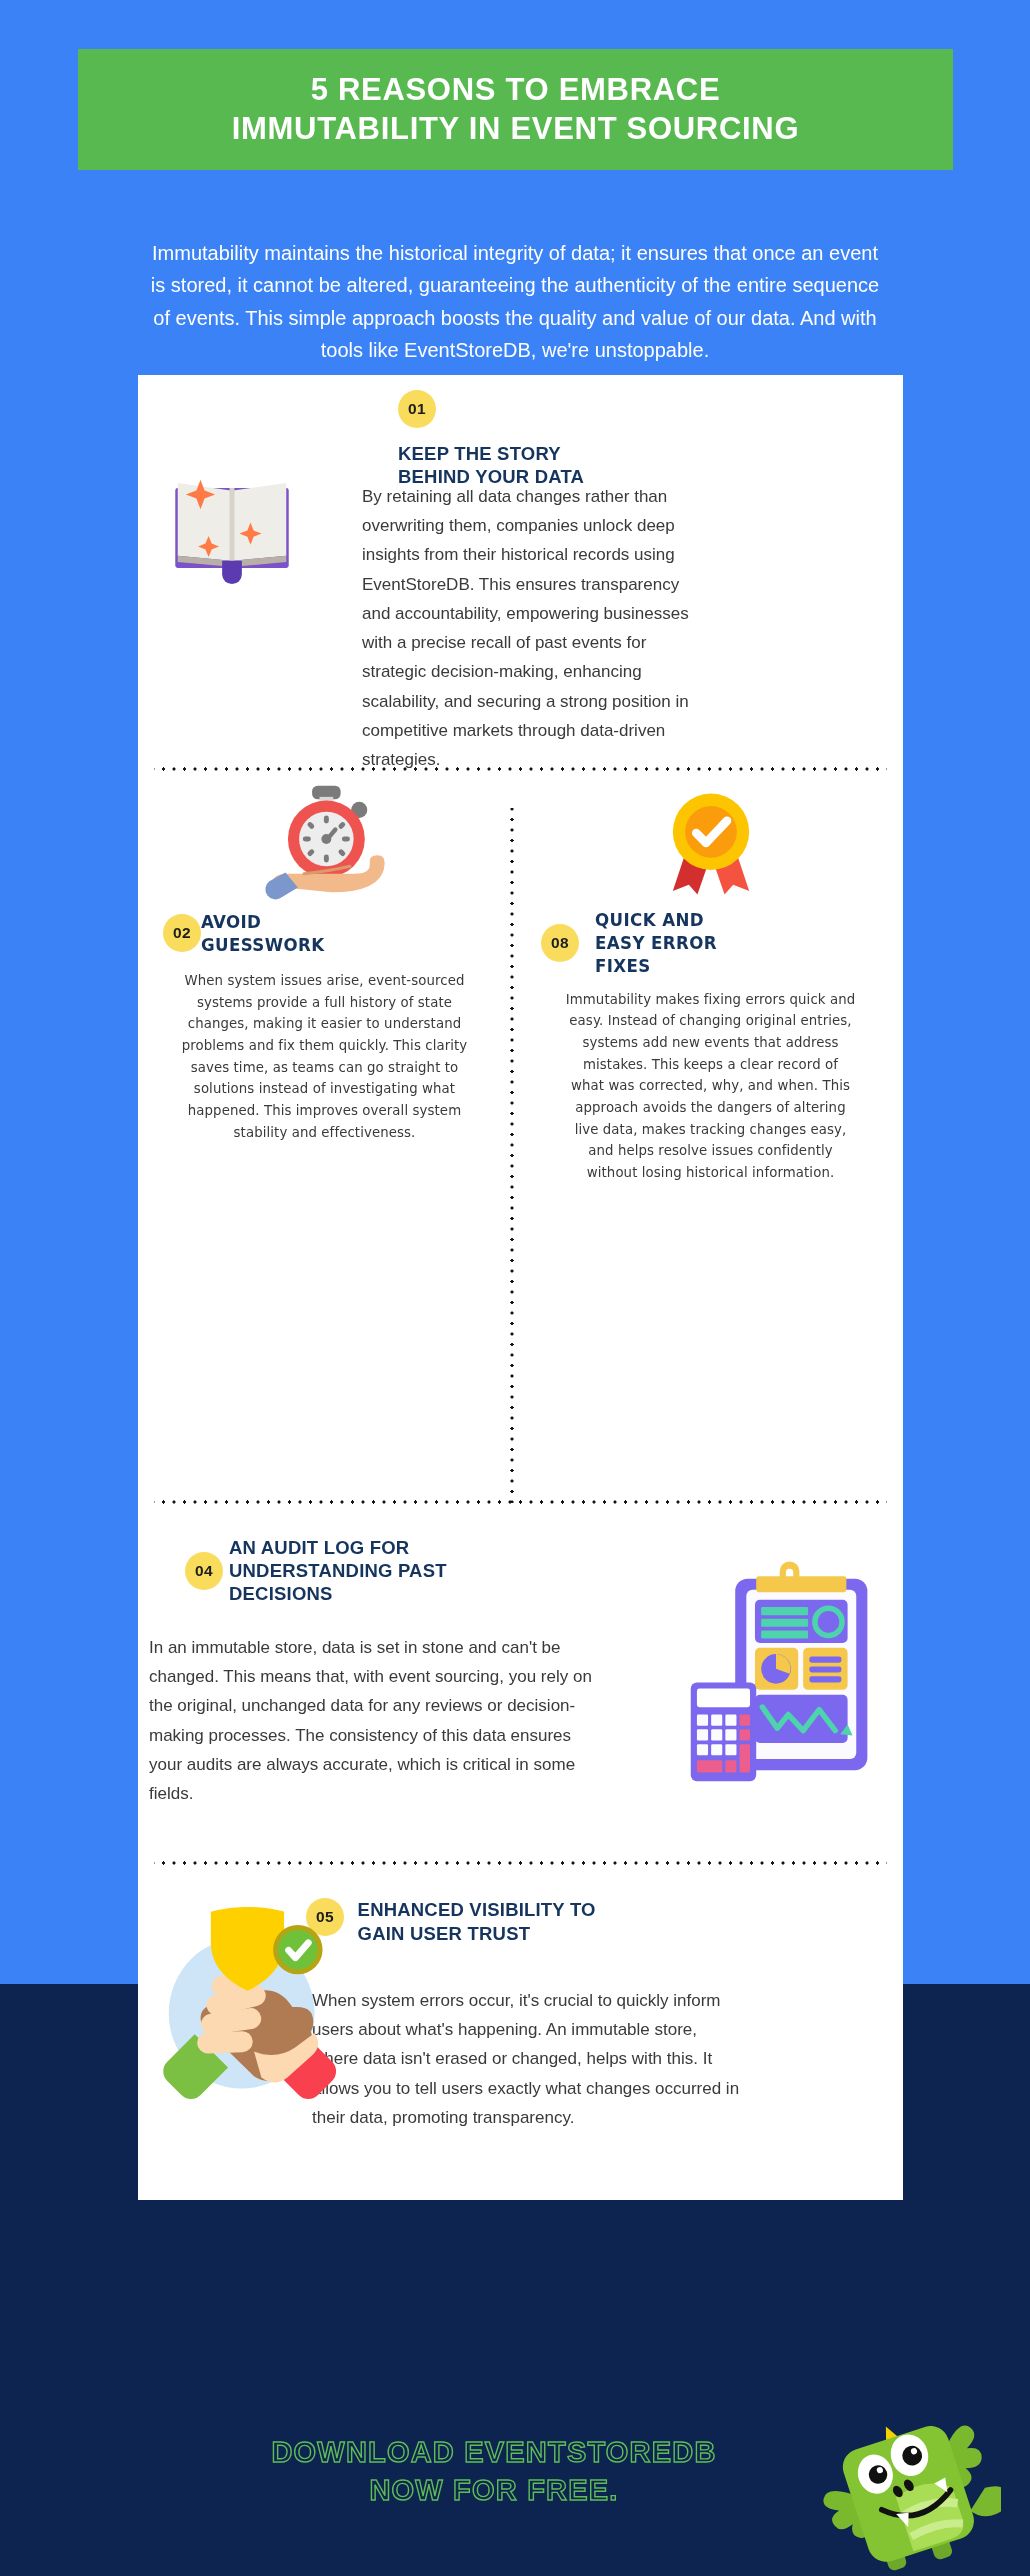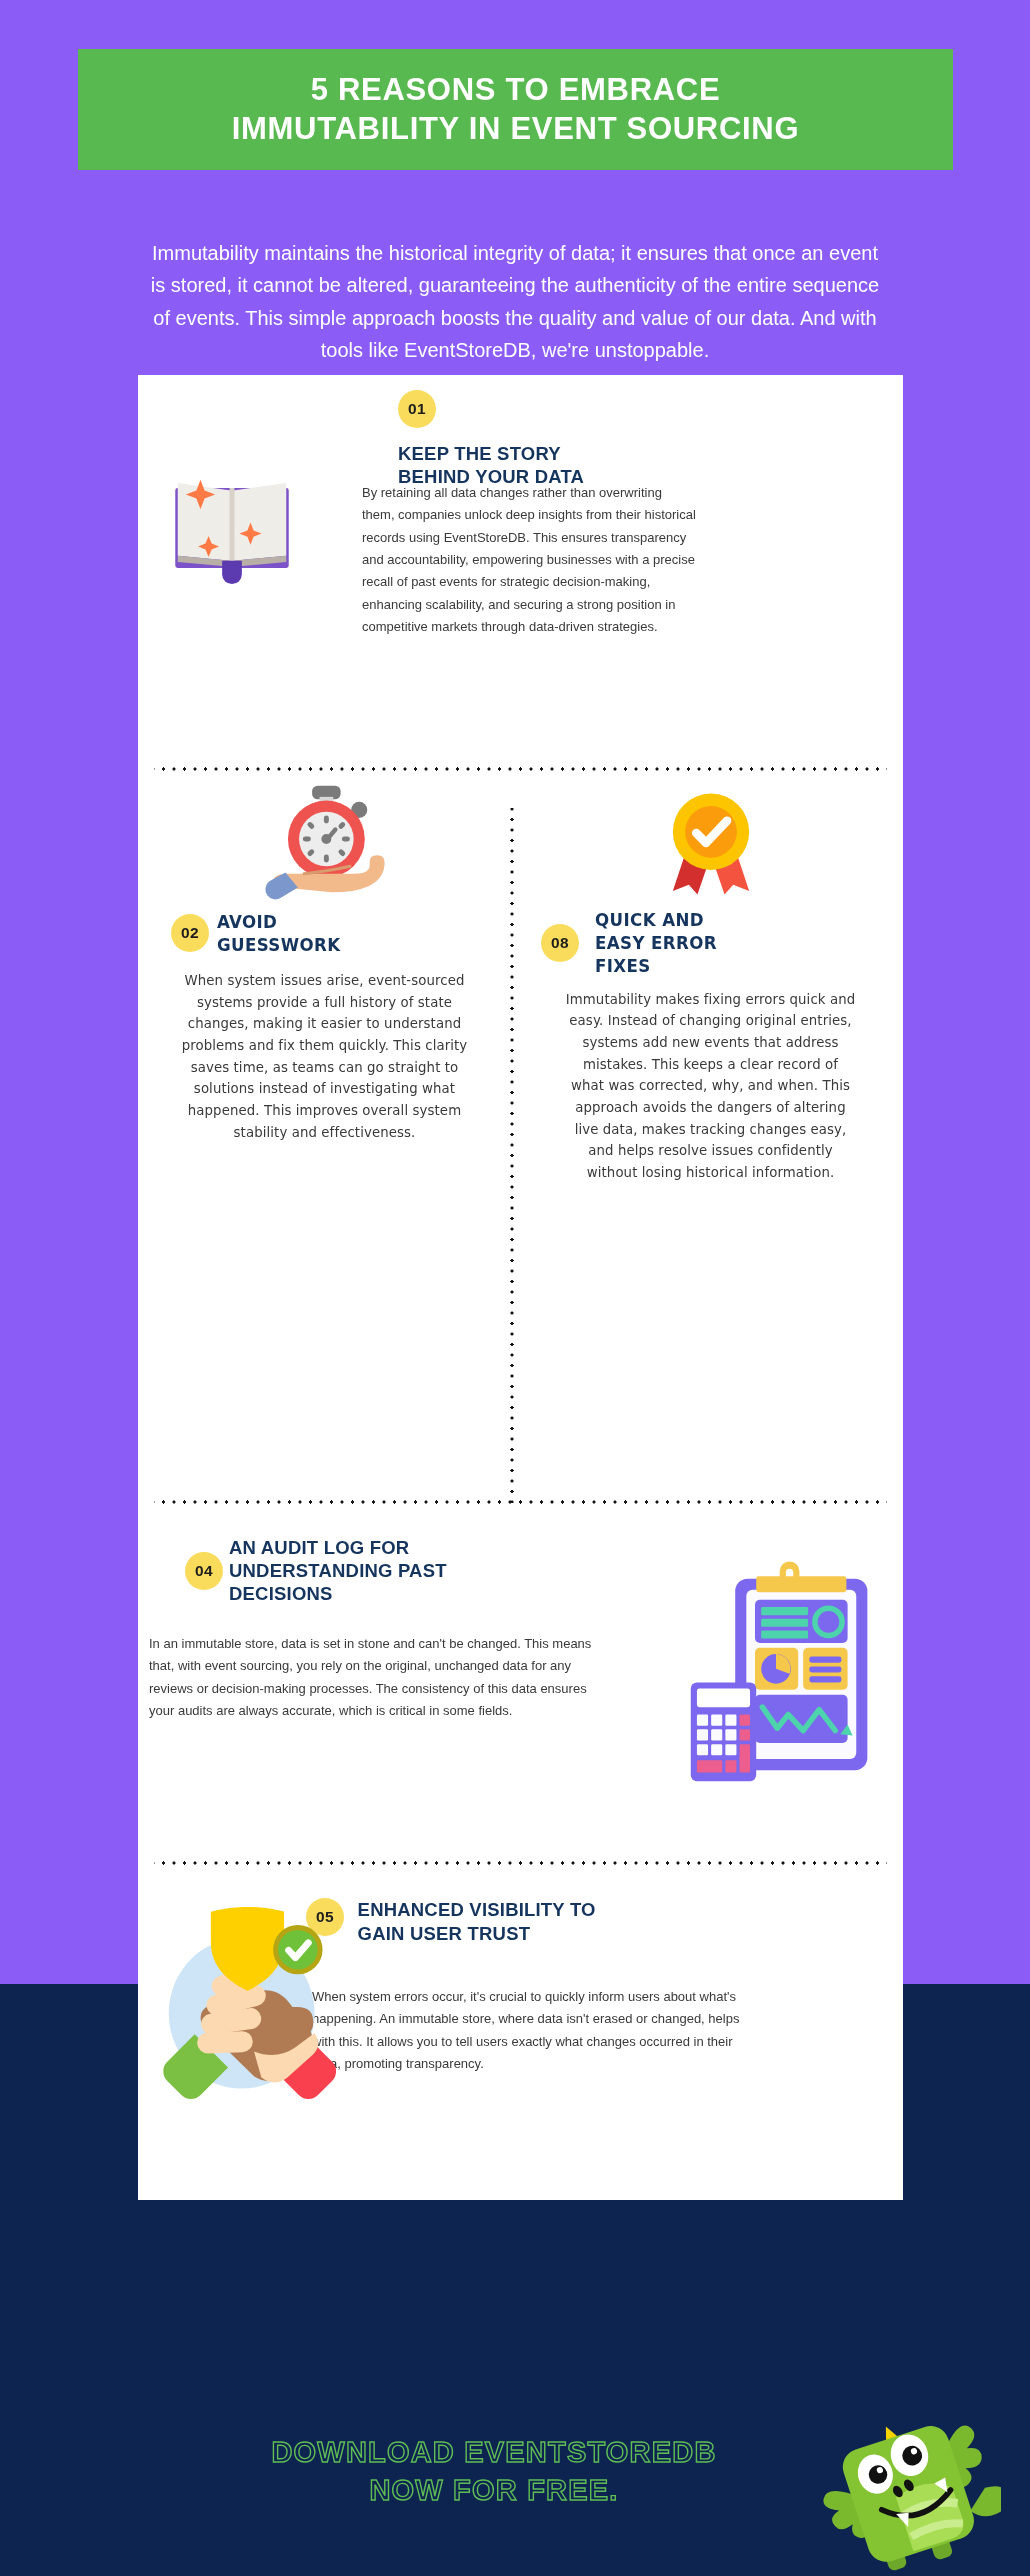--- a/index.html
+++ b/index.html
@@ -3,21 +3,21 @@
 <meta charset="utf-8">
 <style>
   * { box-sizing: border-box; margin: 0; padding: 0; }
   html, body {
     width: 1031px;
     height: 2576px;
     background: #0d2451;
     font-family: "Liberation Sans", sans-serif;
     overflow: hidden;
   }
-  .page { position: relative; width: 1031px; height: 1984px; background: #8b5cf6; }
+  .page { position: relative; width: 1031px; height: 1984px; background: #3b82f6; }
 
   
   .title-band {
     position: absolute; left: 78px; top: 49px;
     width: 875px; height: 121px;
     background: #57b94f;
     display: flex; flex-direction: column;
     align-items: center; justify-content: center;
   }
   .title-line {
@@ -75,35 +75,35 @@
   .sec-title {
     color: #15355e;
     font-weight: 700;
     font-size: 18.5px;
     line-height: 1.26;
     letter-spacing: 0.2px;
     font-stretch: condensed;
   }
   .body-text {
     color: #3a3a3a;
-    font-size: 13px;
+    font-size: 17px;
     line-height: 1.72;
   }
   .body-text.geom { font-family: "DejaVu Sans", sans-serif; font-size: 13.3px; line-height: 1.63; letter-spacing: 0.1px; }
   .sec-title.geom { font-family: "DejaVu Sans", sans-serif; letter-spacing: 0.4px; }
 
   
   .s1-head { position: absolute; left: 260px; top: 15px; display: flex; gap: 13.6px; align-items: flex-start; flex-direction: column; }
   .s1-body { position: absolute; left: 224px; top: 107px; width: 334px; }
   .s1-icon  { position: absolute; left: 20px; top: 88px; width: 148px; height: 130px; }
 
   
   .col2 { position: absolute; left: 0px; top: 396px; width: 373px; }
   .s2-icon { margin: 11px auto 3.7px; width: 155px; height: 124px; position: relative; }
-  .s2-head { display: flex; gap: 8px; align-items: center; justify-content: flex-start; padding-left: 33px; }
+  .s2-head { display: flex; gap: 0; align-items: center; justify-content: flex-start; padding-left: 25px; }
   .s2-body { margin: 13.6px auto 0; width: 291px; text-align: center; }
 
   
   .col3 { position: absolute; left: 381px; top: 396px; width: 383px; }
   .s3-icon { margin: 13.6px auto 6.2px; width: 124px; height: 117px; position: relative; }
   .s3-head { display: flex; gap: 16px; align-items: center; padding-left: 22px; }
   .s3-body { margin: 11px auto 0; width: 291px; text-align: center; }
 
   
   .sec4 { position: absolute; left: 0; top: 1147px; width: 100%; }

